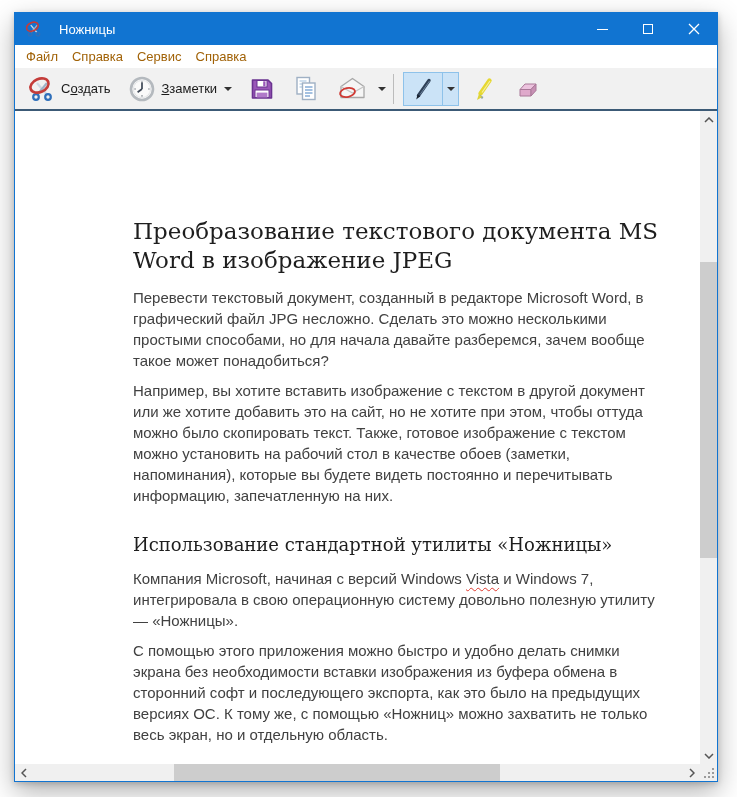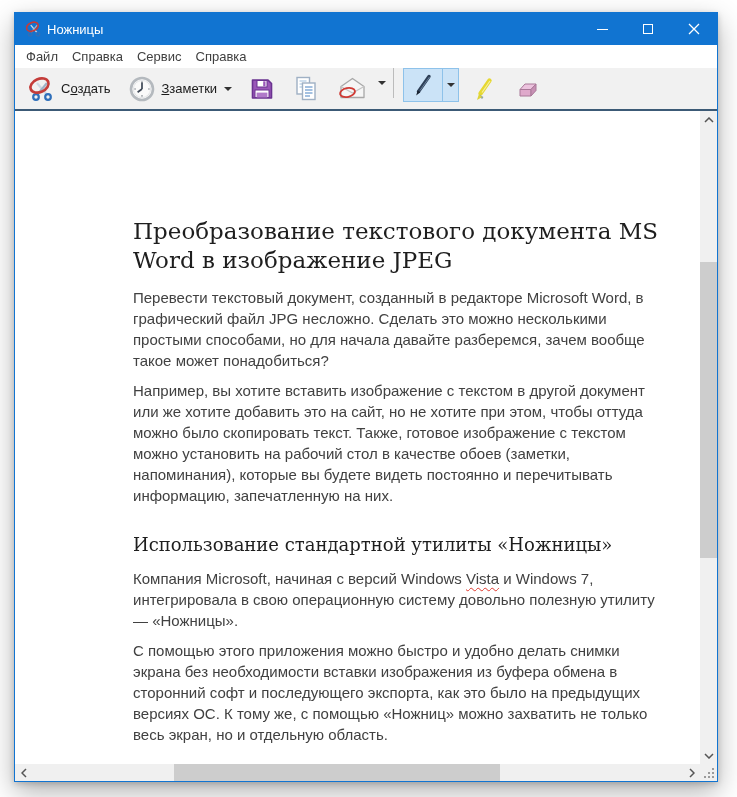--- a/index.html
+++ b/index.html
@@ -7,32 +7,32 @@
   *{box-sizing:border-box;}
 
   .window{position:absolute;left:14px;top:12px;width:704px;height:770px;
     border:1px solid var(--accent,#1174d1);background:#fff;
     box-shadow:0 10px 26px rgba(0,0,0,.30),0 2px 6px rgba(0,0,0,.18);
     display:flex;flex-direction:column;}
 
   
   .titlebar{height:32px;background:var(--accent,#1174d1);display:flex;align-items:center;flex:0 0 auto;}
   .app-icon{width:18px;height:18px;margin-left:10px;flex:0 0 auto;}
-  .title-text{color:#fff;font-size:13px;margin-left:4px;white-space:nowrap;}
+  .title-text{color:#fff;font-size:13px;margin-left:16px;white-space:nowrap;}
   .caption-btns{margin-left:auto;display:flex;height:100%;}
   .cap-btn{width:46px;height:100%;display:flex;align-items:center;justify-content:center;}
   .min-glyph{width:11px;height:1px;background:#fff;}
   .max-glyph{width:10px;height:10px;border:1px solid #fff;}
 
   
   .menubar{height:23px;background:#fff;display:flex;align-items:center;padding-left:4px;flex:0 0 auto;}
-  .menu-item{padding:2px 7px;font-size:13px;color:#404040;white-space:nowrap;text-align:center;}
-
-  
-  .toolbar{height:41px;background:#f1f1f1;display:flex;padding-left:7px;flex:0 0 auto;}
+  .menu-item{padding:2px 7px;font-size:13px;color:#a16207;white-space:nowrap;text-align:center;}
+
+  
+  .toolbar{height:41px;background:#f1f1f1;display:flex;align-items:center;padding-left:7px;flex:0 0 auto;}
   .tb-btn{display:flex;align-items:center;padding:2px 5px;border:1px solid transparent;border-radius:2px;}
   .tb-label{font-size:13px;color:#1a1a1a;margin-left:5px;white-space:nowrap;}
   .accel{text-decoration:underline;text-underline-offset:1px;}
   .dd-arrow{width:0;height:0;border-left:4px solid transparent;border-right:4px solid transparent;
     border-top:4px solid #333;margin-left:7px;}
   .dd-solo{display:flex;align-items:center;justify-content:center;width:15px;height:30px;}
   .sep{width:1px;height:30px;background:#bcbcbc;margin:0 7px 0 4px;}
   .split{display:flex;margin-left:2px;}
   .split .main{width:40px;height:34px;display:flex;align-items:center;justify-content:center;
     background:var(--selbg,#cbe3f7);border:1px solid var(--selborder,#8ec2ea);}

